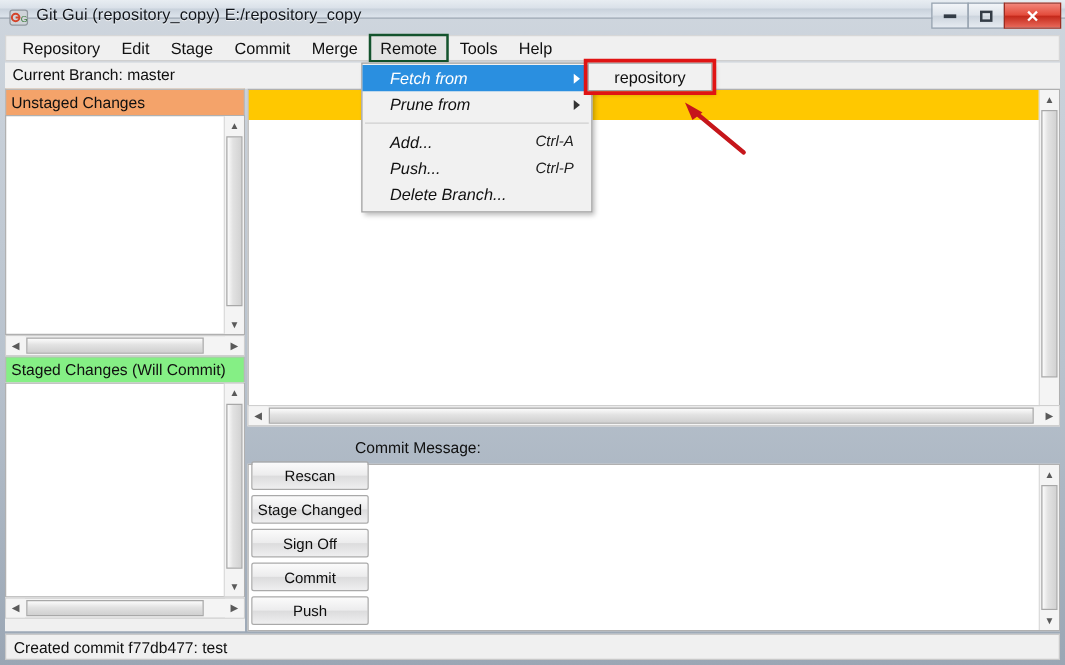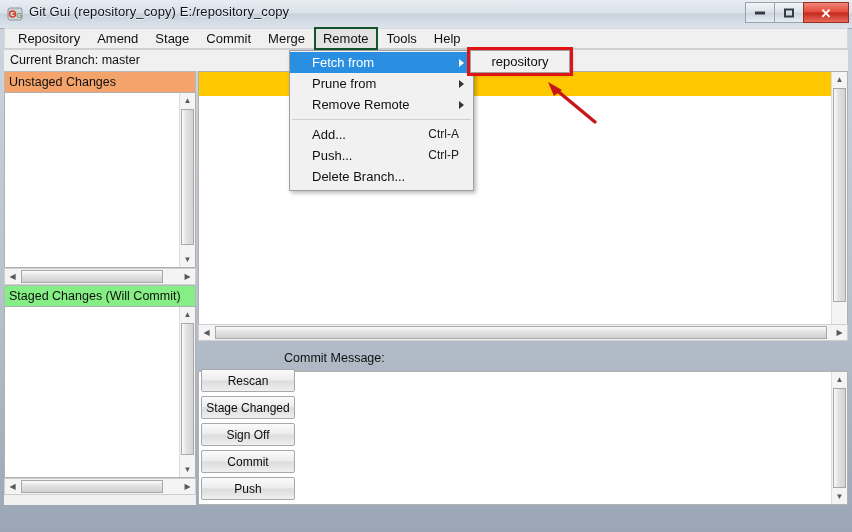--- a/index.html
+++ b/index.html
@@ -14,21 +14,21 @@
   #app {
     position: relative;
     width: 852px; height: 532px;
     background: linear-gradient(to bottom, #cfd6de 0%, #b8c2cd 55%, #9aa6b4 100%);
     overflow: hidden;
   }
 
   
   .titlebar {
     position: absolute; left: 0; top: 0;
-    width: 852px; height: 29px;
+    width: 852px; height: 15px;
     background: linear-gradient(to bottom, #e8edf2 0%, #dae1e9 45%, #c9d2dc 52%, #dde4ec 100%);
     border-bottom: 1px solid #9fa9b5;
   }
   .title-icon {
     position: absolute; left: 7px; top: 6px;
     width: 16px; height: 16px;
   }
   .title-text {
     position: absolute; left: 29px; top: 4px;
     font-size: 13px; color: #10141a;
@@ -212,20 +212,21 @@
 
   
   .dropdown {
     position: absolute; left: 289px; top: 50px;
     width: 185px;
     background: #f1f1f1;
     border: 1px solid #a0a0a0;
     box-shadow: 2px 2px 4px rgba(0,0,0,.28);
     padding: 1px 0 3px 0;
     z-index: 40;
+    font-style: italic;
   }
   .dd-item {
     position: relative;
     height: 21px; line-height: 21px;
     font-size: 13px; color: #101010;
     padding-left: 22px; white-space: nowrap;
     cursor: default;
   }
   .dd-item.hl { background: #2a8fe0; color: #ffffff; }
   .dd-item .shortcut {
@@ -297,21 +298,21 @@
         <span class="g max-g"></span>
       </div>
       <div class="winbtn close">
         <span class="g cls-g">✕</span>
       </div>
     </div>
   </div>
 
   <div class="menubar">
     <div class="menu-item">Repository</div>
-    <div class="menu-item">Amend</div>
+    <div class="menu-item">Edit</div>
     <div class="menu-item">Stage</div>
     <div class="menu-item">Commit</div>
     <div class="menu-item">Merge</div>
     <div class="menu-item active">Remote</div>
     <div class="menu-item">Tools</div>
     <div class="menu-item">Help</div>
   </div>
 
   <div class="branchline">Current Branch: master</div>
 
@@ -377,32 +378,29 @@
   </div>
 
   <div class="btncol">
     <div class="btn">Rescan</div>
     <div class="btn">Stage Changed</div>
     <div class="btn">Sign Off</div>
     <div class="btn">Commit</div>
     <div class="btn">Push</div>
   </div>
 
+  <div class="statusbar">Created commit f77db477: test</div>
 
   <div class="dropdown">
     <div class="dd-item hl">
       <span>Fetch from</span>
       <span class="arrow"></span>
     </div>
     <div class="dd-item">
       <span>Prune from</span>
-      <span class="arrow"></span>
-    </div>
-    <div class="dd-item">
-      <span>Remove Remote</span>
       <span class="arrow"></span>
     </div>
     <div class="dd-sep"></div>
     <div class="dd-item">
       <span>Add...</span>
       <span class="shortcut">Ctrl-A</span>
     </div>
     <div class="dd-item">
       <span>Push...</span>
       <span class="shortcut">Ctrl-P</span>

